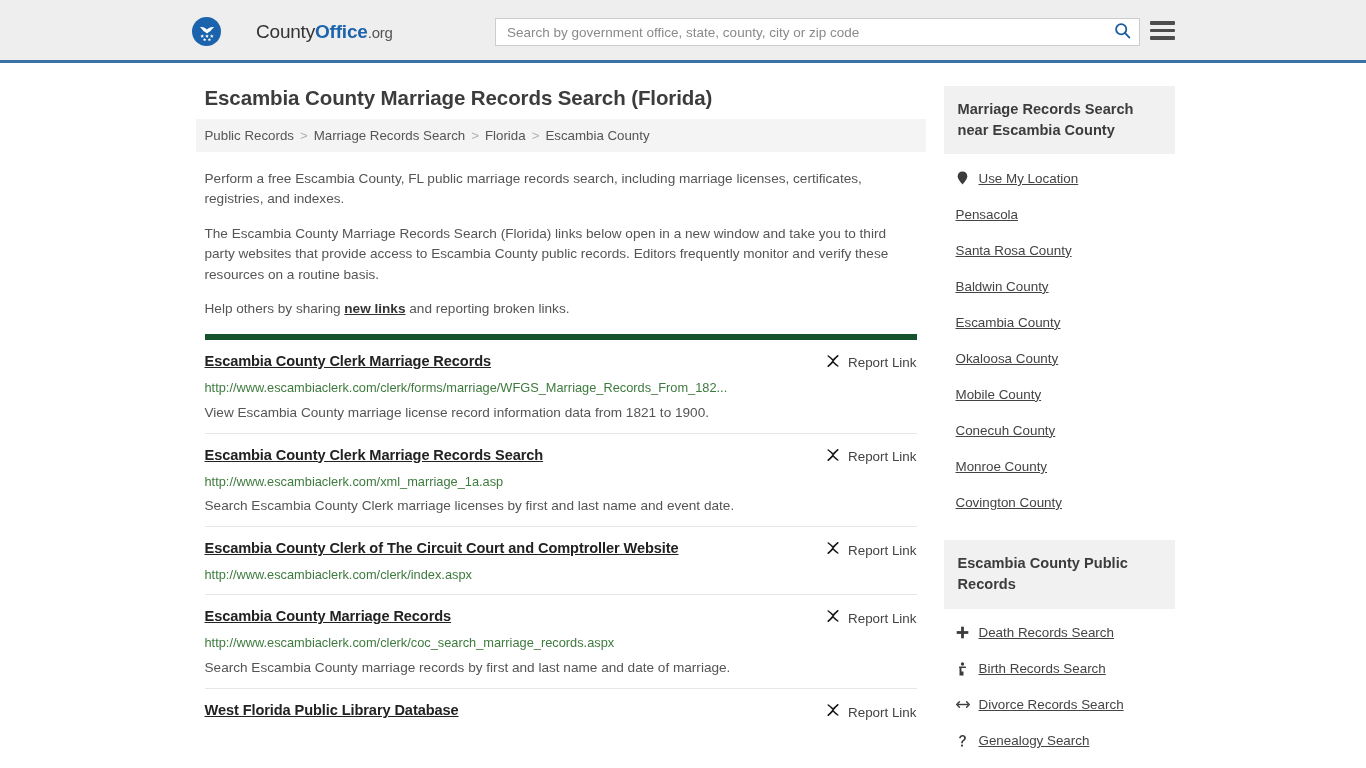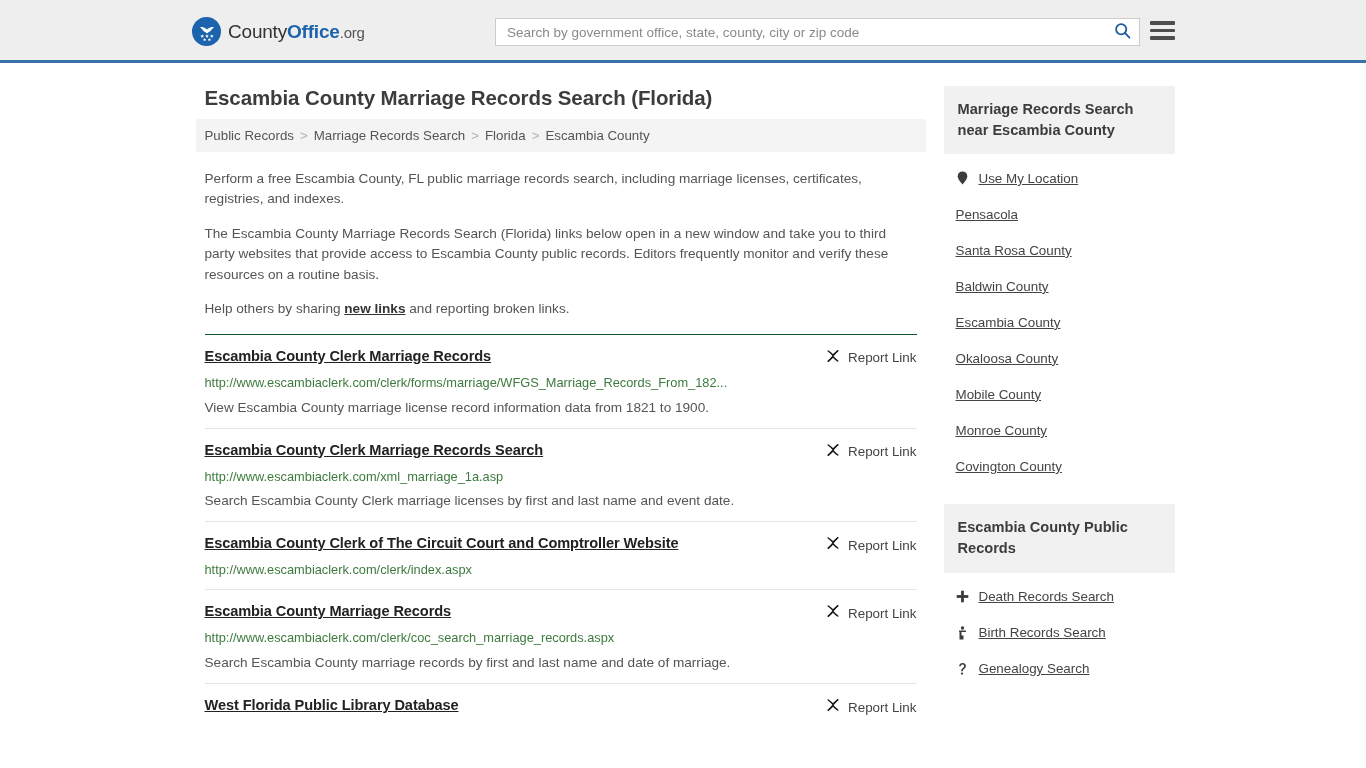--- a/index.html
+++ b/index.html
@@ -39,20 +39,21 @@
     position: relative;
     flex: 0 0 auto;
   }
   .logo-mark svg { display: block; }
   .logo-text {
     font-size: 19px;
     letter-spacing: -0.2px;
     color: #333333;
     font-weight: 400;
     white-space: nowrap;
+    margin-left: 28px;
   }
   .logo-text .bold-blue { color: #1c63ad; font-weight: 700; }
   .logo-text .dot-org { color: #555555; font-size: 15px; }
 
   .search-wrap {
     position: absolute;
     left: 495px;
     top: 18px;
     width: 645px;
     height: 28px;
@@ -159,21 +160,21 @@
     font-weight: 600;
     cursor: pointer;
   }
 
   
   .results { padding: 0 9px; }
   .result {
     border-top: 1px solid #e6e6e6;
     padding: 12px 0 10px 0;
   }
-  .result:first-child { border-top: 1px solid #14532d; }
+  .result:first-child { border-top: 6px solid #14532d; }
   .result-head {
     display: flex;
     align-items: flex-start;
     justify-content: space-between;
     gap: 12px;
   }
   .result-title {
     font-size: 14.6px;
     font-weight: 700;
     color: #222222;
@@ -426,20 +427,23 @@
         <div class="side-link-row">
           <a>Escambia County</a>
         </div>
         <div class="side-link-row">
           <a>Okaloosa County</a>
         </div>
         <div class="side-link-row">
           <a>Mobile County</a>
         </div>
         <div class="side-link-row">
+          <a>Conecuh County</a>
+        </div>
+        <div class="side-link-row">
           <a>Monroe County</a>
         </div>
         <div class="side-link-row">
           <a>Covington County</a>
         </div>
       </div>
 
       <div class="side-section-2">
         <div class="side-box-head">Escambia County Public Records</div>
 
@@ -458,20 +462,30 @@
           <div class="side-link-row">
             <span class="ico">
               <svg width="11" height="14" viewBox="0 0 11 14" aria-hidden="true">
                 <circle cx="5.5" cy="2.0" r="1.7" fill="#3c3c3c"></circle>
                 <path d="M2.1 4.6 H8.9 V6.0 H6.5 V13.4 H4.5 V9.4 H6.5 V6.0 H4.5 V13.4 H2.5 V6.0 H2.1 Z" fill="#3c3c3c"></path>
               </svg>
             </span>
             <a>Birth Records Search</a>
           </div>
 
+          <div class="side-link-row">
+            <span class="ico">
+              <svg width="15" height="11" viewBox="0 0 15 11" aria-hidden="true">
+                <line x1="2.0" y1="5.5" x2="13.0" y2="5.5" stroke="#3c3c3c" stroke-width="1.5"></line>
+                <path d="M3.6 2.6 L0.8 5.5 L3.6 8.4" fill="none" stroke="#3c3c3c" stroke-width="1.5" stroke-linecap="round" stroke-linejoin="round"></path>
+                <path d="M11.4 2.6 L14.2 5.5 L11.4 8.4" fill="none" stroke="#3c3c3c" stroke-width="1.5" stroke-linecap="round" stroke-linejoin="round"></path>
+              </svg>
+            </span>
+            <a>Divorce Records Search</a>
+          </div>
 
           <div class="side-link-row">
             <span class="ico">
               <svg width="11" height="14" viewBox="0 0 11 14" aria-hidden="true">
                 <path d="M2.1 4.3 C2.1 2.3 3.5 1.0 5.5 1.0 C7.5 1.0 8.9 2.2 8.9 4.0 C8.9 5.6 8.0 6.3 6.9 7.1 C6.1 7.7 5.9 8.2 5.9 9.2 H4.2 C4.2 7.7 4.5 7.0 5.6 6.2 C6.6 5.5 7.1 5.1 7.1 4.1 C7.1 3.1 6.5 2.5 5.5 2.5 C4.4 2.5 3.8 3.2 3.8 4.3 Z" fill="#3c3c3c"></path>
                 <circle cx="5.0" cy="11.6" r="1.15" fill="#3c3c3c"></circle>
               </svg>
             </span>
             <a>Genealogy Search</a>
           </div>

